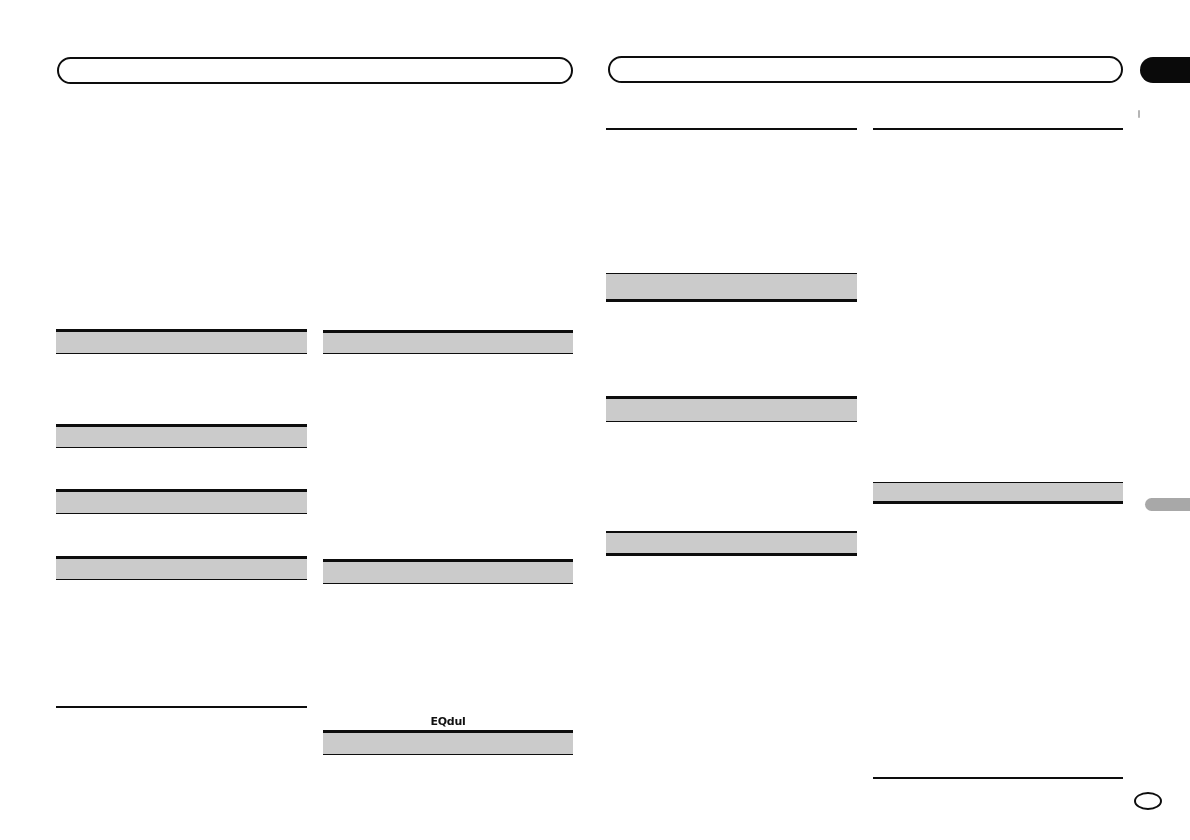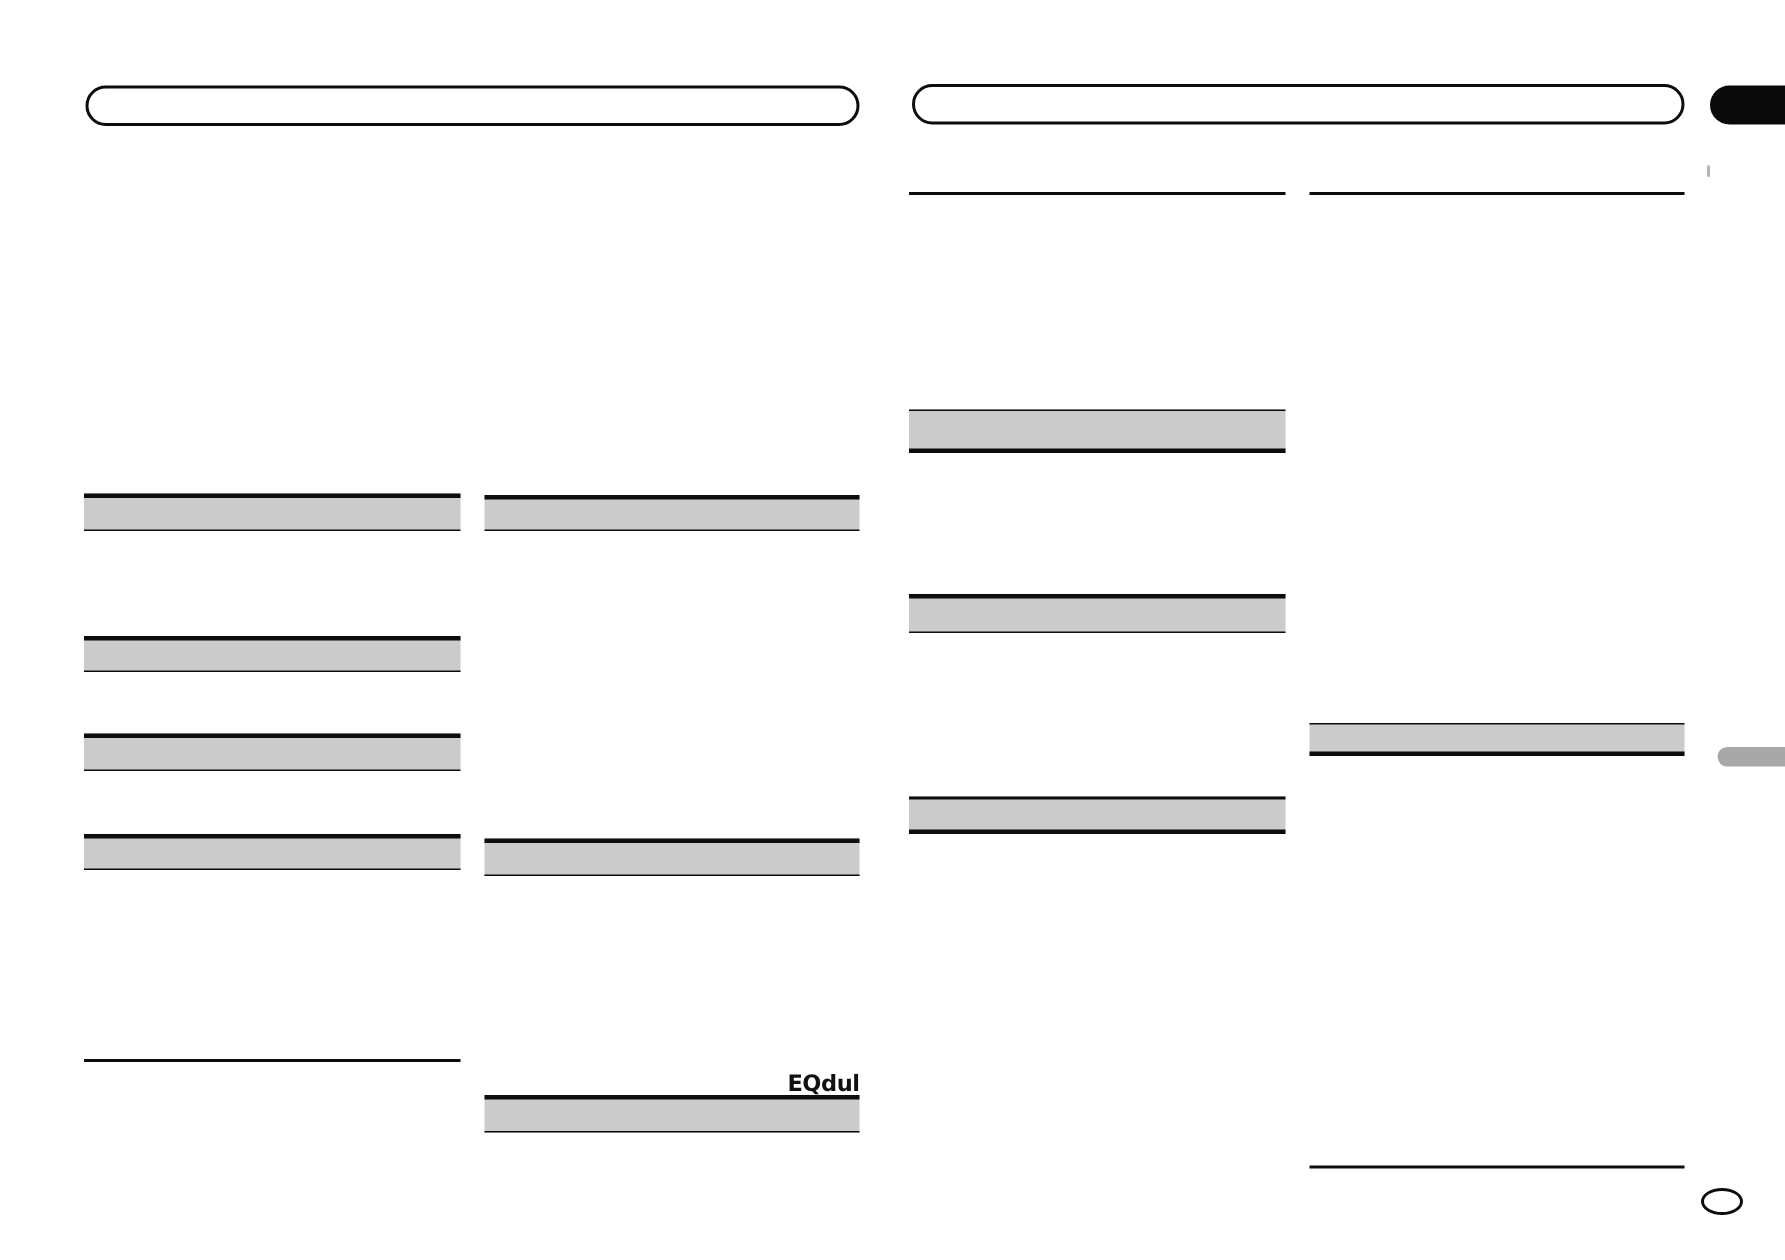--- a/index.html
+++ b/index.html
@@ -49,25 +49,25 @@
 
   
   .h-rule {
     background: var(--rule, #0d0d0d);
     height: 2px;
   }
   .h-rule.thin { height: 1.5px; }
 
   
   .eq-caption {
-    font-size: 15px;
+    font-size: 11px;
     font-weight: bold;
     letter-spacing: -0.3px;
     color: #111111;
-    text-align: right;
+    text-align: center;
     line-height: 10px;
   }
 
   
   .side-tab {
     background: var(--side-tab, #a8a8a8);
     border-radius: 7px 0 0 7px;
   }
 
   

